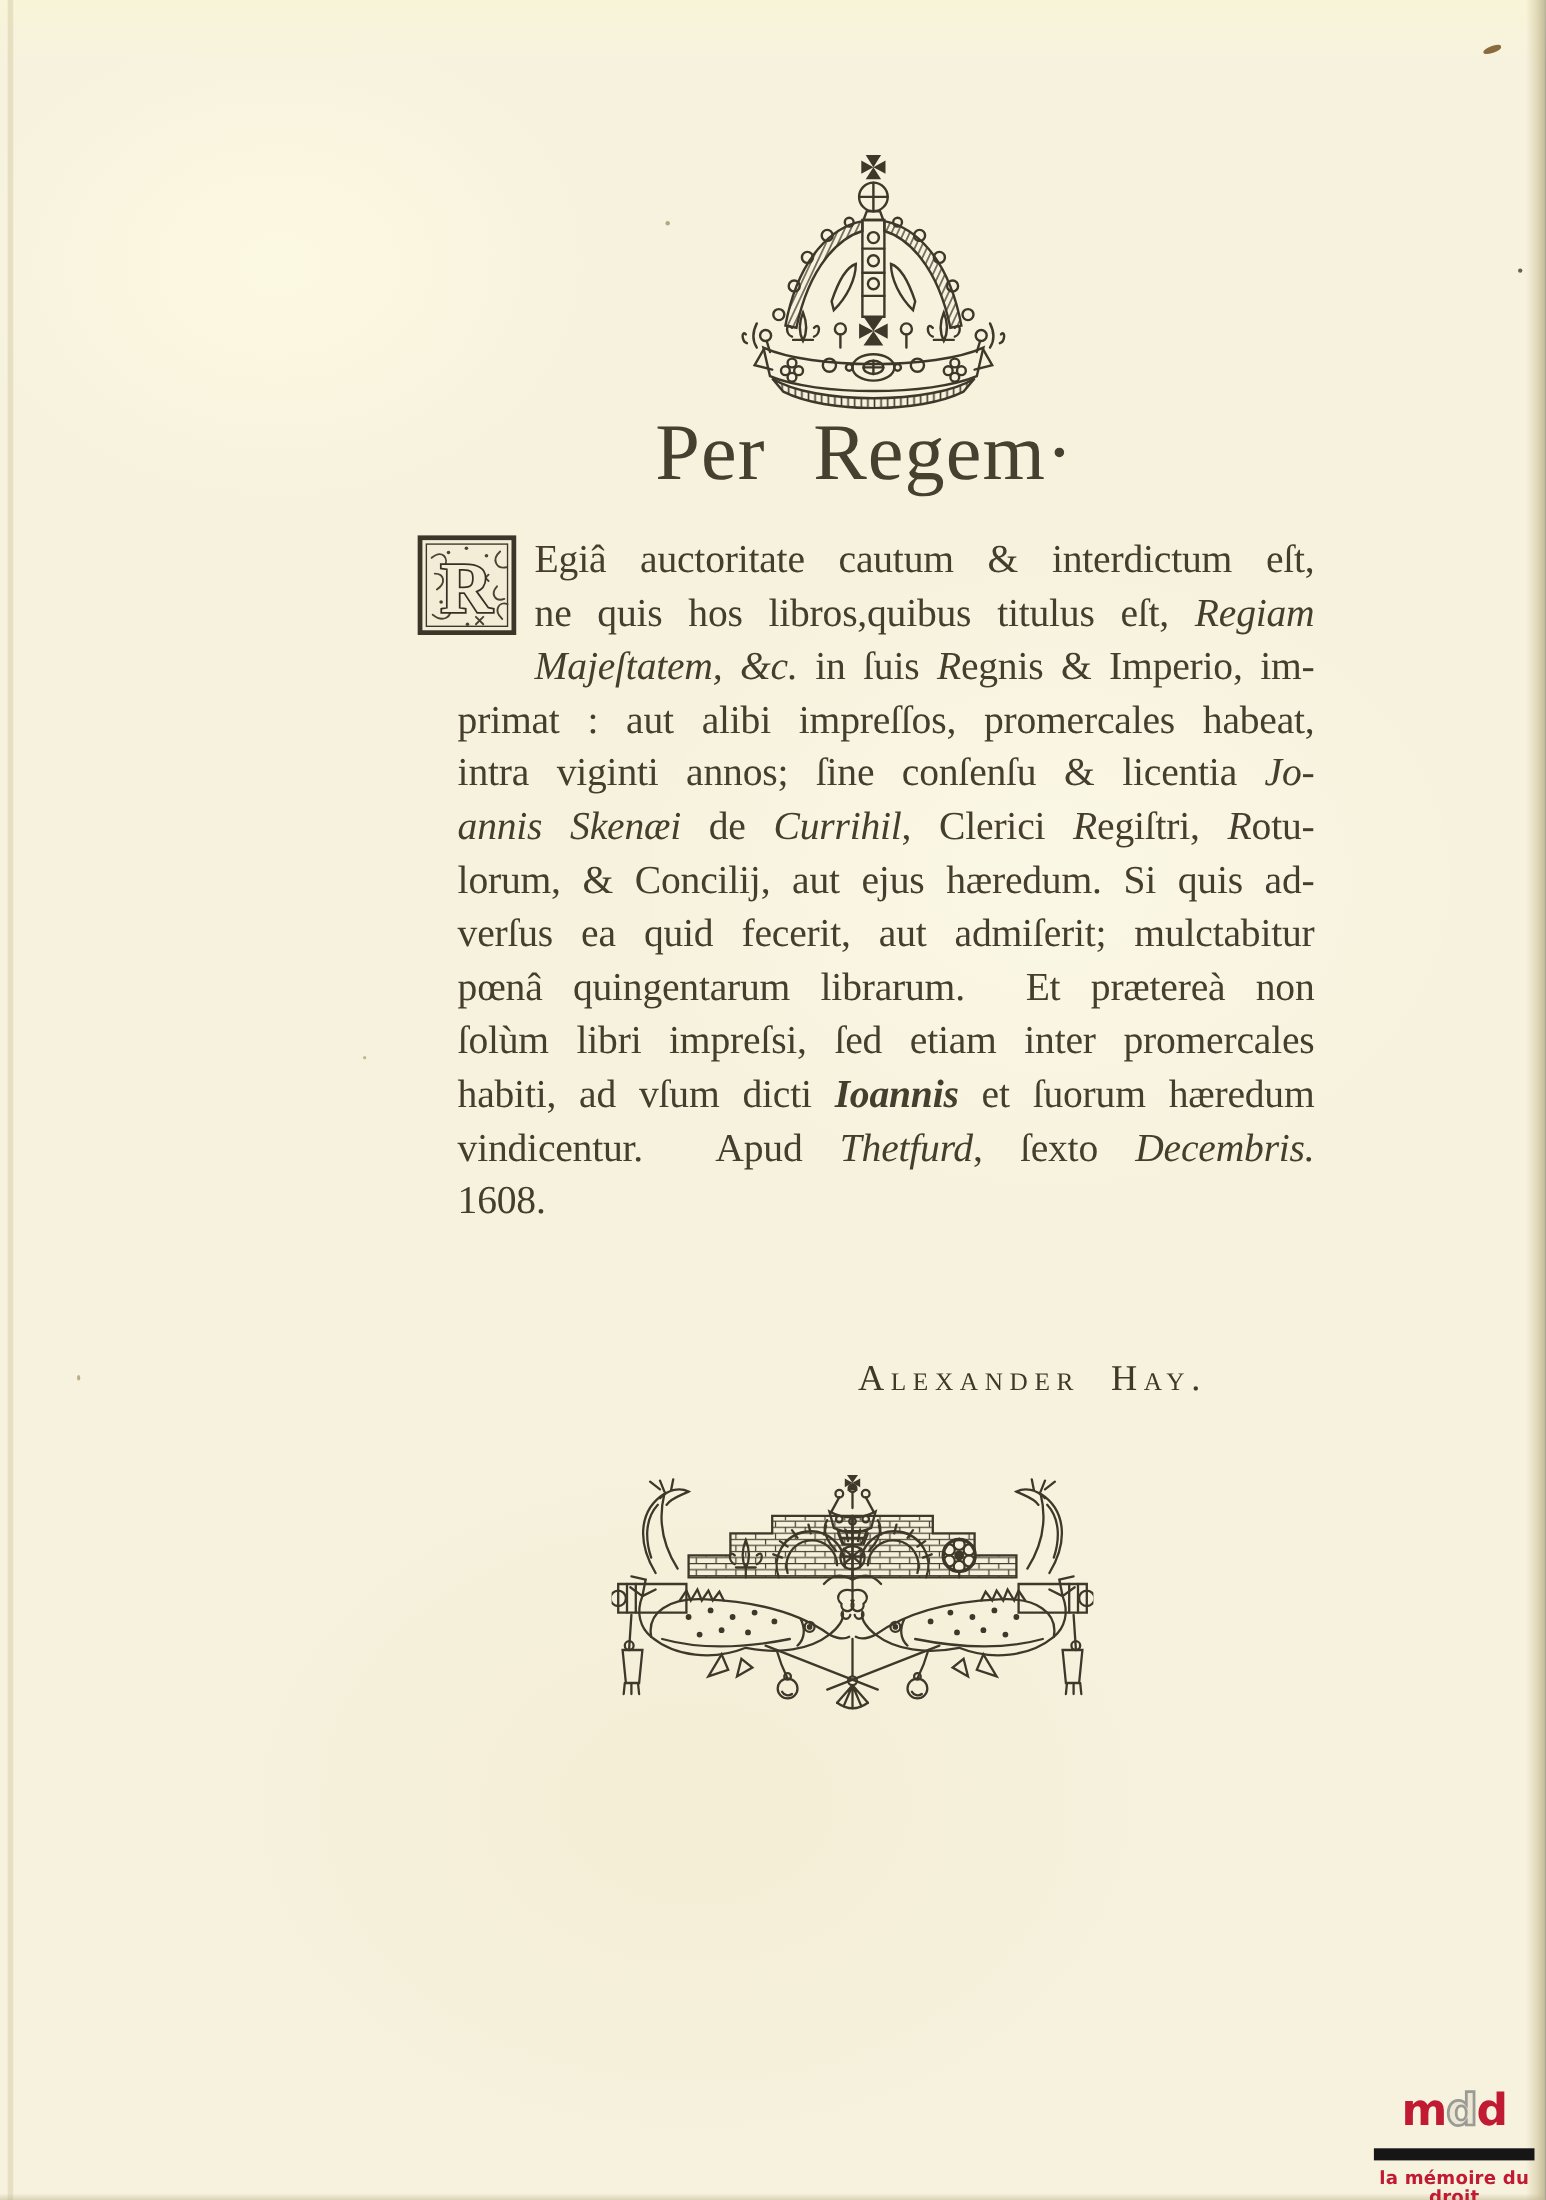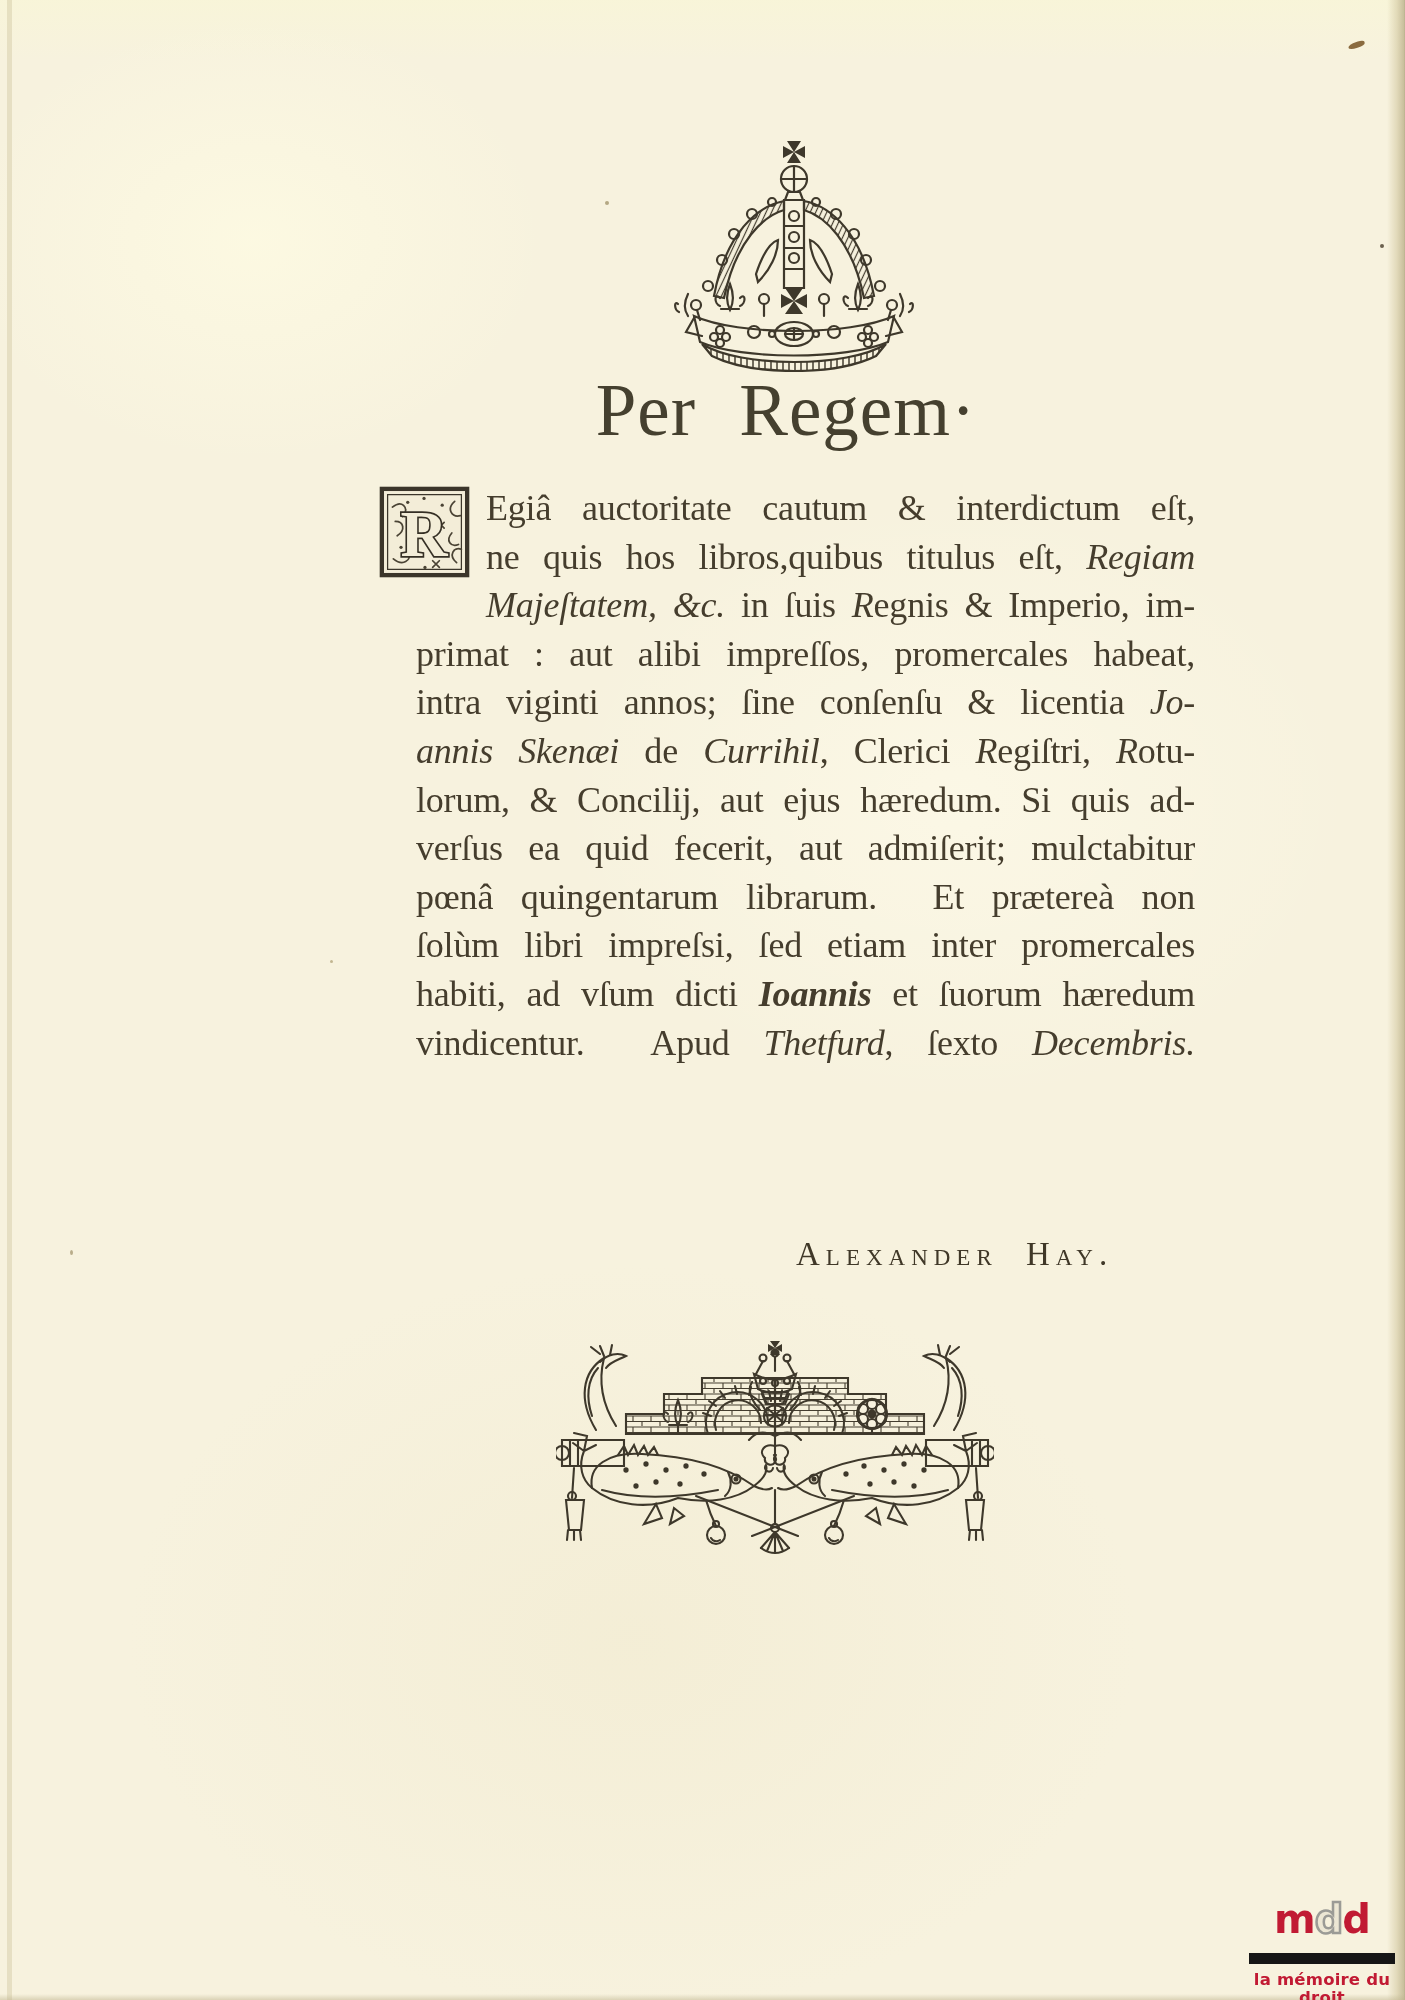--- a/index.html
+++ b/index.html
@@ -36,21 +36,21 @@
   .t-line{
     font-size:36px;line-height:48.6px;letter-spacing:-0.2px;color:#453d2d;
     text-align:justify;text-align-last:justify;text-justify:inter-word;white-space:normal;margin-left:39px;
   }
   .t-line.last{text-align:left;text-align-last:left;}
   .seg-i{font-style:italic;}
   .seg-b{font-style:italic;font-weight:bold;}
 
   .signature{
     position:absolute;left:780px;top:1236px;font-variant:small-caps;
-    font-size:33px;letter-spacing:6px;word-spacing:14px;color:#403828;margin-left:16px;
+    font-size:33px;letter-spacing:6px;word-spacing:14px;color:#403828;
   }
   .tailpiece{position:absolute;left:556px;top:1338px;width:438px;height:230px;}
 
   .mdd{position:absolute;right:6px;top:1888px;width:154px;text-align:center;font-family:"DejaVu Sans",sans-serif;}
   .mdd-word{font-weight:bold;font-size:40px;line-height:62px;letter-spacing:-1px;color:#c11a33;}
   .mdd-word .outline{color:#ece7d4;-webkit-text-stroke:2.5px #9b9b96;}
   .mdd-bar{height:11px;background:#161616;margin:3px 4px 7px 4px;}
   .mdd-tagline{font-weight:bold;font-size:16.5px;line-height:18px;color:#c11a33;letter-spacing:0.2px;}
 </style>
 </head>
@@ -171,20 +171,21 @@
         <div class="t-line"><span class="seg-i">Majeſtatem, &amp;c.</span><span class="seg-r"> in ſuis </span><span class="seg-i">R</span><span class="seg-r">egnis &amp; Imperio, im-</span></div>
         <div class="t-line"><span class="seg-r">primat : aut alibi impreſſos, promercales habeat,</span></div>
         <div class="t-line"><span class="seg-r">intra viginti annos; ſine conſenſu &amp; licentia </span><span class="seg-i">Jo-</span></div>
         <div class="t-line"><span class="seg-i">annis Skenæi</span><span class="seg-r"> de </span><span class="seg-i">Currihil</span><span class="seg-r">, Clerici </span><span class="seg-i">R</span><span class="seg-r">egiſtri, </span><span class="seg-i">R</span><span class="seg-r">otu-</span></div>
         <div class="t-line"><span class="seg-r">lorum, &amp; Concilij, aut ejus hæredum. Si quis ad-</span></div>
         <div class="t-line"><span class="seg-r">verſus ea quid fecerit, aut admiſerit; mulctabitur</span></div>
         <div class="t-line"><span class="seg-r">pœnâ quingentarum librarum.&nbsp; Et prætereà non</span></div>
         <div class="t-line"><span class="seg-r">ſolùm libri impreſsi, ſed etiam inter promercales</span></div>
         <div class="t-line"><span class="seg-r">habiti, ad vſum dicti </span><span class="seg-b">Ioannis</span><span class="seg-r"> et ſuorum hæredum</span></div>
         <div class="t-line"><span class="seg-r">vindicentur.&nbsp; Apud </span><span class="seg-i">Thetfurd</span><span class="seg-r">, ſexto </span><span class="seg-i">Decembris.</span></div>
+        <div class="t-line last"><span class="seg-r">1608.</span></div>
       </div>
   </div>
 
   <div class="signature">Alexander Hay.</div>
 
   <svg class="tailpiece" viewBox="0 0 438 230">
     <defs>
       <pattern id="tpBrick" width="18" height="11" patternUnits="userSpaceOnUse">
         <path d="M0 1 h18 M0 6.5 h18 M5 1 v5.5 M14 6.5 v5.5" stroke="#443d2f" stroke-width="1.1" fill="none"></path>
       </pattern>

